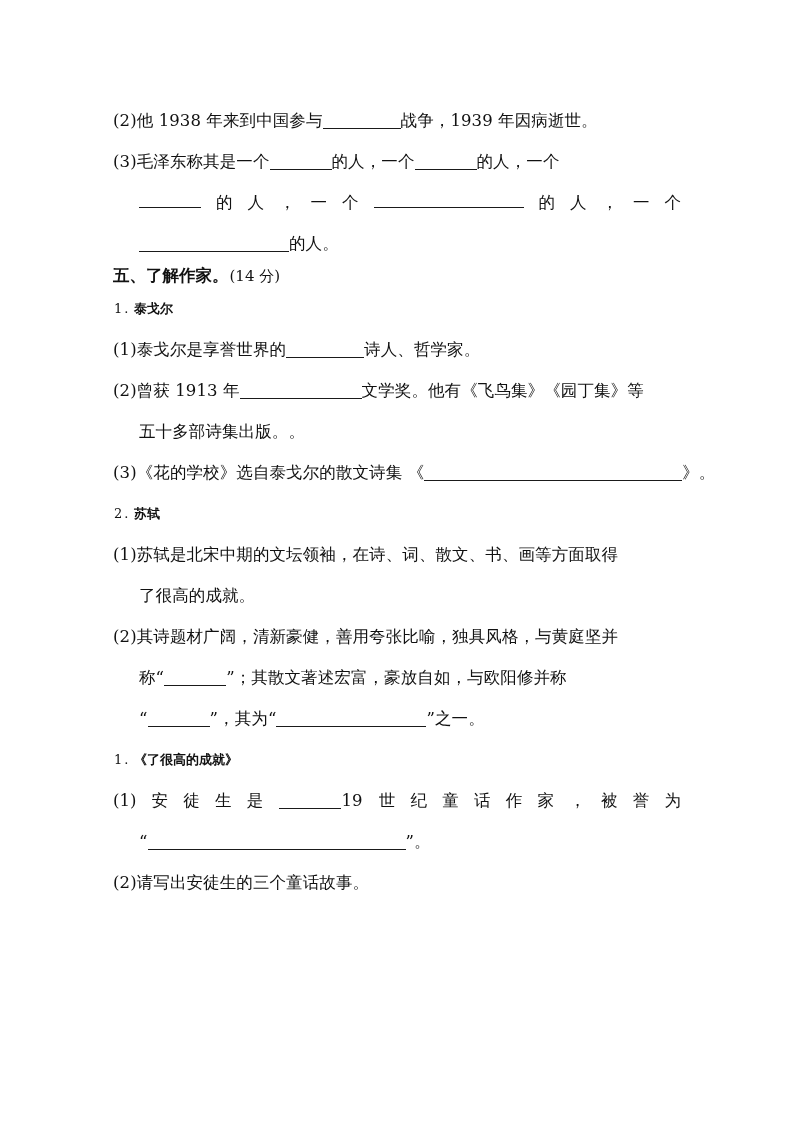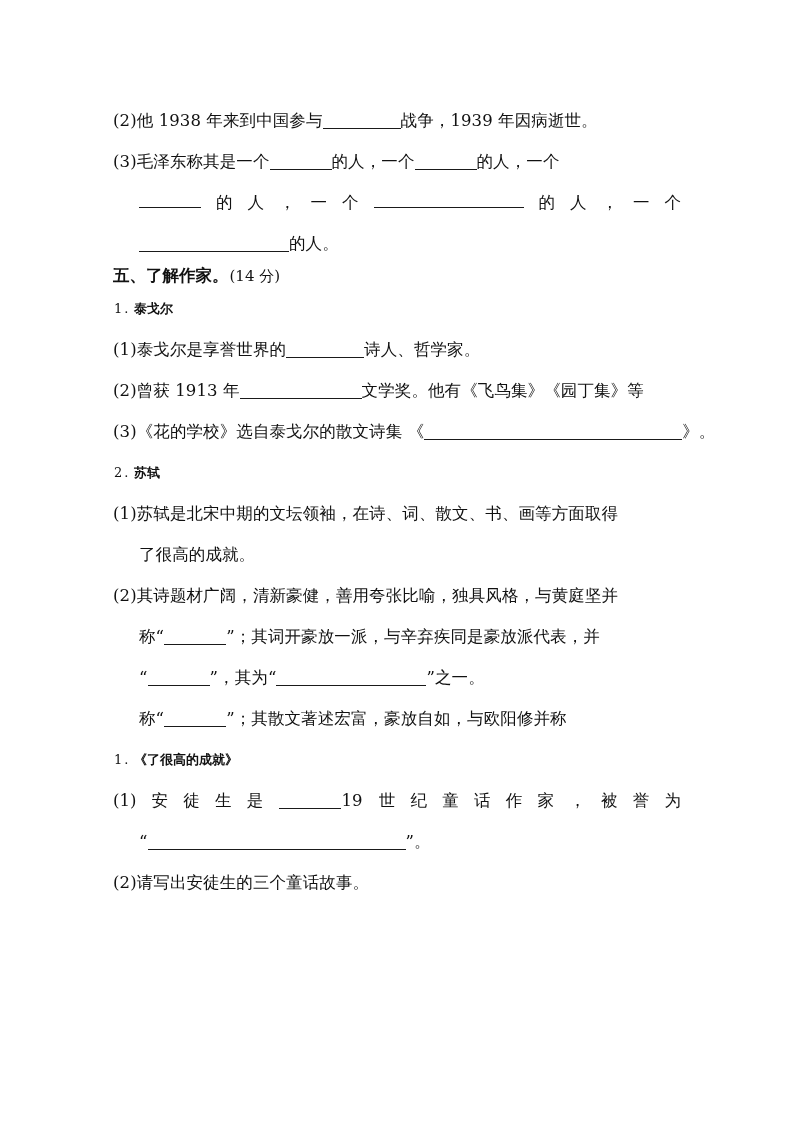--- a/index.html
+++ b/index.html
@@ -167,45 +167,43 @@
       <span class="num latin">1</span><span class="num latin">.</span>&nbsp;<span>泰戈尔</span>
     </p>
 
     <p class="para">
       <span class="numprefix">(1)</span><span>泰戈尔是享誉世界的</span><span class="blank b-m"></span><span>诗人、哲学家。</span>
     </p>
 
     <p class="para">
       <span class="numprefix">(2)</span><span>曾获 1913 年</span><span class="blank b-xl"></span><span>文学奖。他有《飞鸟集》《园丁集》等</span>
     </p>
+    <p class="para indent">五十多部诗集出版。。</p>
 
     <p class="para">
       <span class="numprefix">(3)</span><span>《花的学校》选自泰戈尔的散文诗集 《</span><span class="blank b-huge"></span><span>》。</span>
     </p>
 
     <p class="author-head">
       <span class="num latin">2</span><span class="num latin">.</span>&nbsp;<span>苏轼</span>
     </p>
 
     <p class="para">
       <span class="numprefix">(1)</span><span>苏轼是北宋中期的文坛领袖，在诗、词、散文、书、画等方面取得</span>
     </p>
     <p class="para indent">了很高的成就。</p>
 
     <p class="para">
       <span class="numprefix">(2)</span><span>其诗题材广阔，清新豪健，善用夸张比喻，独具风格，与黄庭坚并</span>
     </p>
     <p class="para indent">
-      <span>称“</span><span class="blank b-s"></span><span>”；其词开豪放一派，与辛弃疾同是豪放派代表，并</span>
+      <span>称“</span><span class="blank b-s"></span><span>”；其散文著述宏富，豪放自如，与欧阳修并称</span>
     </p>
     <p class="para indent">
       <span>“</span><span class="blank b-s"></span><span>”，其为“</span><span class="blank b-xxl"></span><span>”之一。</span>
-    </p>
-    <p class="para indent">
-      <span>称“</span><span class="blank b-s"></span><span>”；其散文著述宏富，豪放自如，与欧阳修并称</span>
     </p>
 
 
     <p class="author-head">
       <span class="num latin">1</span><span class="num latin">.</span>&nbsp;<span>《了很高的成就》</span>
     </p>
 
     <div class="spread">
       <span class="numprefix">(1)</span>
       <span>安</span>

